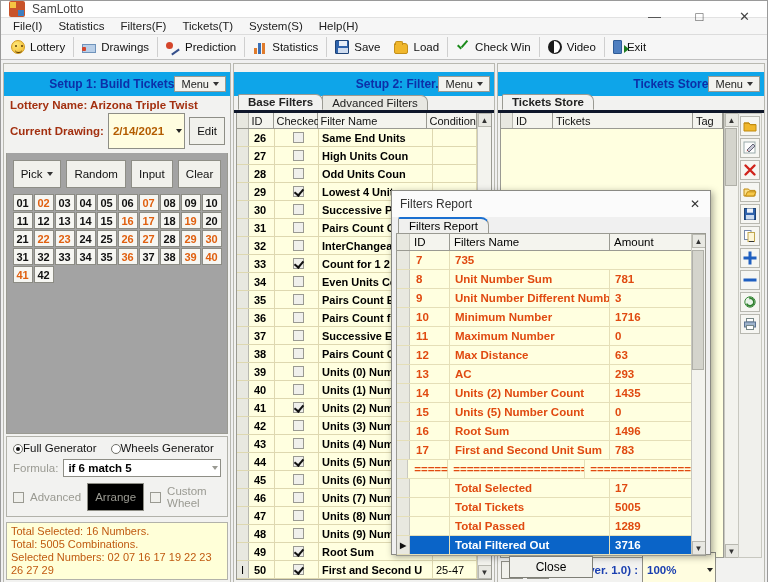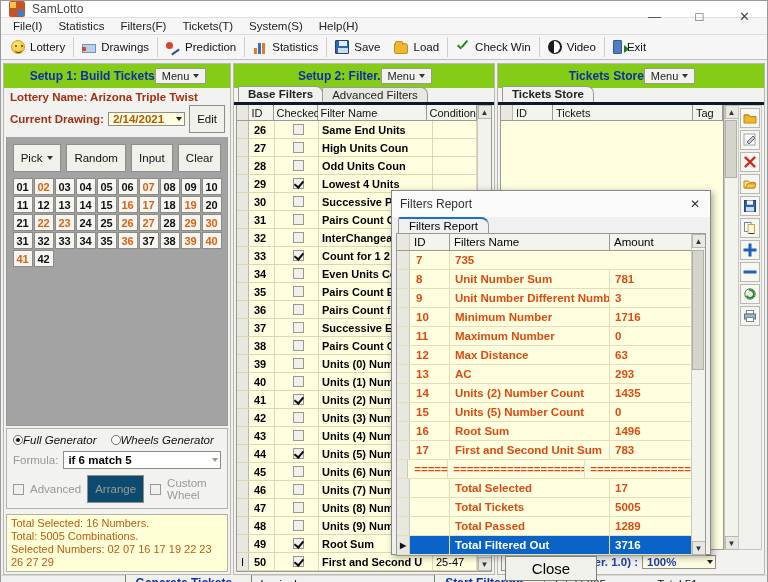--- a/index.html
+++ b/index.html
@@ -68,63 +68,63 @@
   .ic-check:after{content:"";position:absolute;left:4px;top:3px;width:9px;height:2px;background:#1a8a1a;transform:rotate(-50deg);}
   .ic-video{border-radius:50%;background:#1b1b1b;}
   .ic-video:before{content:"";position:absolute;left:6px;top:1px;width:6px;height:12px;background:#fff;border-radius:0 6px 6px 0;}
   .ic-exit{background:#4f7fc0;border:1px solid #2f5c97;border-radius:1px;width:9px;}
   .ic-exit:after{content:"";position:absolute;left:10px;top:4px;width:0;height:0;border-left:5px solid #1c7a1c;border-top:4px solid transparent;border-bottom:4px solid transparent;}
 
   
   #body{flex:1;display:flex;position:relative;background:#f0f0f0;padding:3px 2px 0 2px;gap:2px;}
 
   .panel{background:#f2f2f0;border:1px solid #b8b8b0;display:flex;flex-direction:column;}
-  .panel-head{height:24px;display:flex;align-items:center;justify-content:center;padding:0 4px 0 6px;background:#84cc16;}
+  .panel-head{height:24px;display:flex;align-items:center;justify-content:flex-end;padding:0 4px 0 6px;background:#0ea5e9;margin-top:8px;}
   .panel-title{font-weight:bold;color:#0d2fa8;font-size:12px;}
   .menu-btn{border:1px solid #9a9a90;background:#f2f2ee;font-size:11px;padding:1px 6px;color:#222;display:flex;align-items:center;gap:4px;}
   .caret{width:0;height:0;border-left:3.5px solid transparent;border-right:3.5px solid transparent;border-top:4px solid #333;}
 
   
   #left-panel{width:228px;}
   .lot-name{padding:3px 6px 2px 6px;font-weight:bold;color:#a33010;font-size:11.5px;}
   .draw-row{display:flex;align-items:center;padding:0 5px 4px 6px;gap:4px;}
   .draw-lbl{font-weight:bold;color:#a33010;font-size:11.5px;white-space:nowrap;}
-  .combo{border:1px solid #8e8e86;background:#fffde0;height:14px;display:flex;align-items:center;justify-content:space-between;padding:0 2px 0 4px;font-size:11.5px;}
+  .combo{border:1px solid #8e8e86;background:#fffde0;height:36px;display:flex;align-items:center;justify-content:space-between;padding:0 2px 0 4px;font-size:11.5px;}
   .combo .caret{border-top-color:#222;}
   .combo-val{color:#b35c00;font-weight:bold;}
   .btn{border:1px solid #8e8e86;background:#f1f1ec;font-size:11.5px;padding:7px 7px;color:#111;}
 
   
   .tabstrip{display:flex;align-items:flex-end;height:17px;padding-left:4px;border-bottom:3px solid #0f172a;}
   .tab{padding:1px 9px 1px 9px;font-size:11.5px;color:#222;background:#e8e8e2;border:1px solid #9a9a92;border-bottom:none;margin-right:-1px;border-radius:2px 7px 0 0;}
   .tab.active{background:#f2f2f0;font-weight:bold;border-bottom:1px solid #f2f2f0;position:relative;z-index:2;}
 
   .tabpane{flex:1;background:#a3a3a3;border:1px solid #9a9a92;border-top:none;margin:0 2px;padding:5px 4px;display:flex;flex-direction:column;}
   .pick-row{display:flex;gap:5px;justify-content:center;margin:2px 0 6px 0;}
   .pick-row .btn{min-width:42px;text-align:center;}
   .numgrid{display:grid;grid-template-columns:repeat(10,20px);gap:1px;justify-content:center;}
   .num{height:17px;border:1px solid #8c8c84;background:#f6f6f2;display:flex;align-items:center;justify-content:center;font-size:11px;font-weight:bold;color:#111;}
   .num.sel{color:#e06010;}
   .numfill{flex:1;}
 
   
   .genbox{border:1px solid #b2b2aa;margin:2px;padding:5px 6px;background:#f2f2f0;}
   .radio-row{display:flex;gap:14px;align-items:center;margin-bottom:5px;}
-  .radio{display:flex;align-items:center;gap:0;font-size:11.5px;color:#111;font-style:italic;}
+  .radio{display:flex;align-items:flex-end;gap:0;font-size:11.5px;color:#111;}
   .rd{width:10px;height:10px;border:1px solid #6f6f68;border-radius:50%;background:#fff;position:relative;}
   .rd.on:after{content:"";position:absolute;left:2px;top:2px;width:4px;height:4px;border-radius:50%;background:#111;}
   .formula-row{display:flex;align-items:center;gap:5px;margin-bottom:6px;}
   .formula-lbl{color:#9a9a92;font-size:11.5px;}
   .formula-sel{flex:1;border:1px solid #8e8e86;background:#fff;height:18px;display:flex;align-items:center;justify-content:space-between;padding:0 2px 0 4px;font-weight:bold;font-size:11.5px;}
   .formula-sel .caret{border-top-color:#9a9a92;}
   .chk-row{display:flex;align-items:center;gap:6px;}
   .cb{width:11px;height:11px;border:1px solid #9a9a92;background:#f0f0ec;position:relative;flex:none;}
   .cb.on:after{content:"";position:absolute;left:2px;top:0px;width:4px;height:7px;border:solid #111;border-width:0 2px 2px 0;transform:rotate(40deg);}
   .dim{color:#9a9a92;font-size:11.5px;}
-  .btn.dim-btn{color:#9a9a92;background:#0c4a6e;}
+  .btn.dim-btn{color:#9a9a92;background:#000000;}
 
   .infobox{margin:3px 2px 2px 2px;border:1px solid #b2b2aa;background:#ffffd8;padding:2px 4px;color:#c05a10;font-size:11px;line-height:13px;}
 
   
   #mid-panel{width:262px;}
   .grid-head{display:flex;height:16px;background:#f4f4ee;border-bottom:1px solid #9a9a92;}
   .gh{border-right:1px solid #9a9a92;display:flex;align-items:center;padding-left:3px;font-size:11px;color:#111;background:#f4f4ee;}
   .grid-body{flex:1;overflow:hidden;background:#ffffe0;position:relative;}
   .grow{display:flex;height:18px;border-bottom:1px solid #ded8b0;font-size:11px;}
   .gc{border-right:1px solid #ded8b0;display:flex;align-items:center;padding-left:3px;overflow:hidden;white-space:nowrap;}
@@ -175,21 +175,21 @@
   .fr-hc{border-right:1px solid #9a9a92;display:flex;align-items:center;padding-left:4px;font-size:11.5px;}
   .fr-body{flex:1;background:#ffffe0;overflow:hidden;}
   .fr-row{display:flex;height:19px;border-bottom:1px solid #e5dfb8;font-size:11.5px;color:#e04a10;font-weight:bold;}
   .fr-row.hl{background:#0a64c8;color:#fff;}
   .fr-mk{width:13px;border-right:1px solid #c8c8c0;background:#e8e8e0;display:flex;align-items:center;justify-content:center;font-size:8px;color:#111;}
   .fr-row.hl .fr-mk{background:#e8e8e0;color:#111;}
   .fr-c-id{width:40px;border-right:1px solid #e5dfb8;padding-left:6px;display:flex;align-items:center;}
   .fr-c-nm{width:160px;border-right:1px solid #e5dfb8;padding-left:5px;display:flex;align-items:center;overflow:hidden;white-space:nowrap;}
   .fr-c-am{flex:1;padding-left:5px;display:flex;align-items:center;}
   #fr-foot{height:42px;display:flex;align-items:center;justify-content:center;}
-  #fr-close-btn{border:1px solid #7f7f76;background:#f1f1ec;padding:3px 26px;font-size:15px;}
+  #fr-close-btn{border:1px solid #7f7f76;background:#f1f1ec;padding:3px 26px;font-size:12px;}
 </style>
 </head>
 <body>
 
 <div id="app-window">
 
   <div id="titlebar">
     <div id="app-icon"></div>
     <div id="app-title">SamLotto</div>
     <div class="win-btns">

